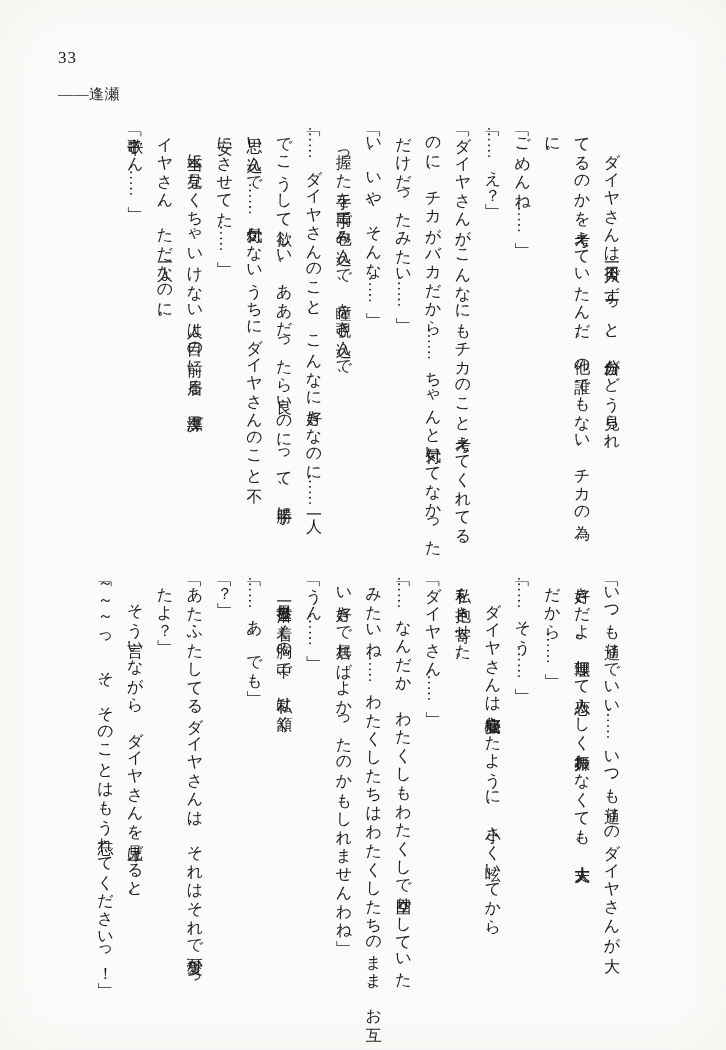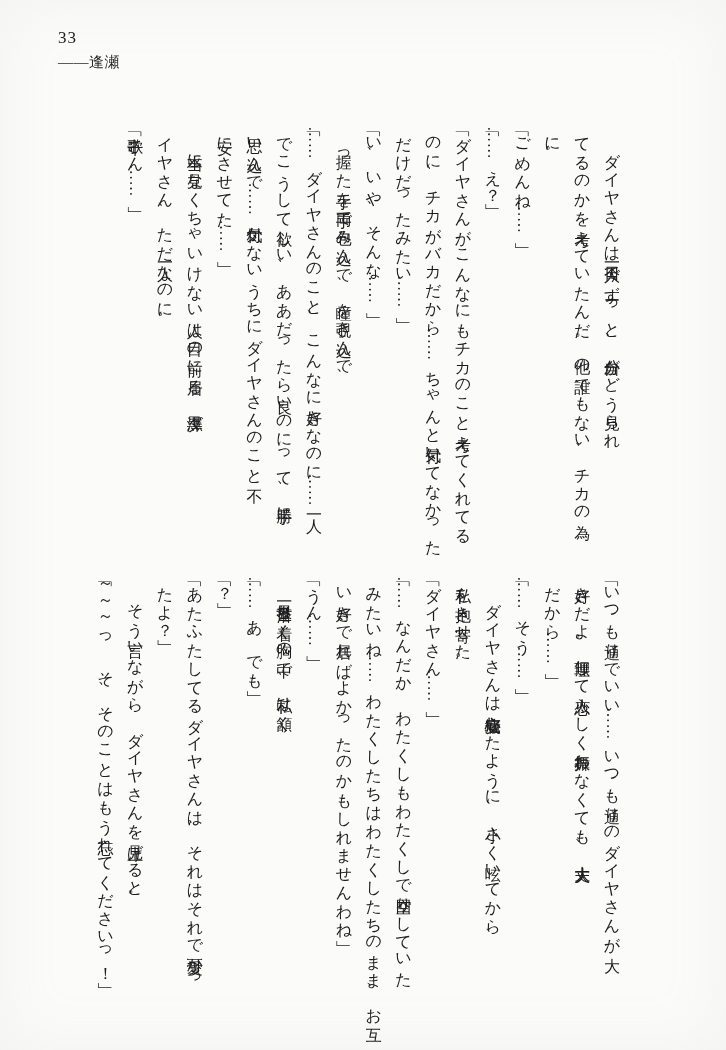--- a/index.html
+++ b/index.html
@@ -14,30 +14,30 @@
     margin: 0 auto;
     background: #fbfbf9;
     box-shadow: inset 0 0 60px rgba(180,180,175,0.12);
     overflow: hidden;
     font-family: "Liberation Serif", "DejaVu Serif", serif;
     color: #1d1d1f;
   }
   .running-head {
     position: absolute;
     left: 58px;
-    top: 28px;
+    top: 48px;
   }
   .page-number {
     font-size: 17px;
     letter-spacing: 1px;
     line-height: 1.2;
   }
   .chapter-title {
     font-size: 15px;
-    margin-top: 5px;
+    margin-top: 17px;
     letter-spacing: 0.5px;
     white-space: nowrap;
   }
   .vtext {
     position: absolute;
     right: 99px;
     writing-mode: vertical-rl;
     text-orientation: mixed;
     font-size: 16px;
     line-height: 29.8px;

